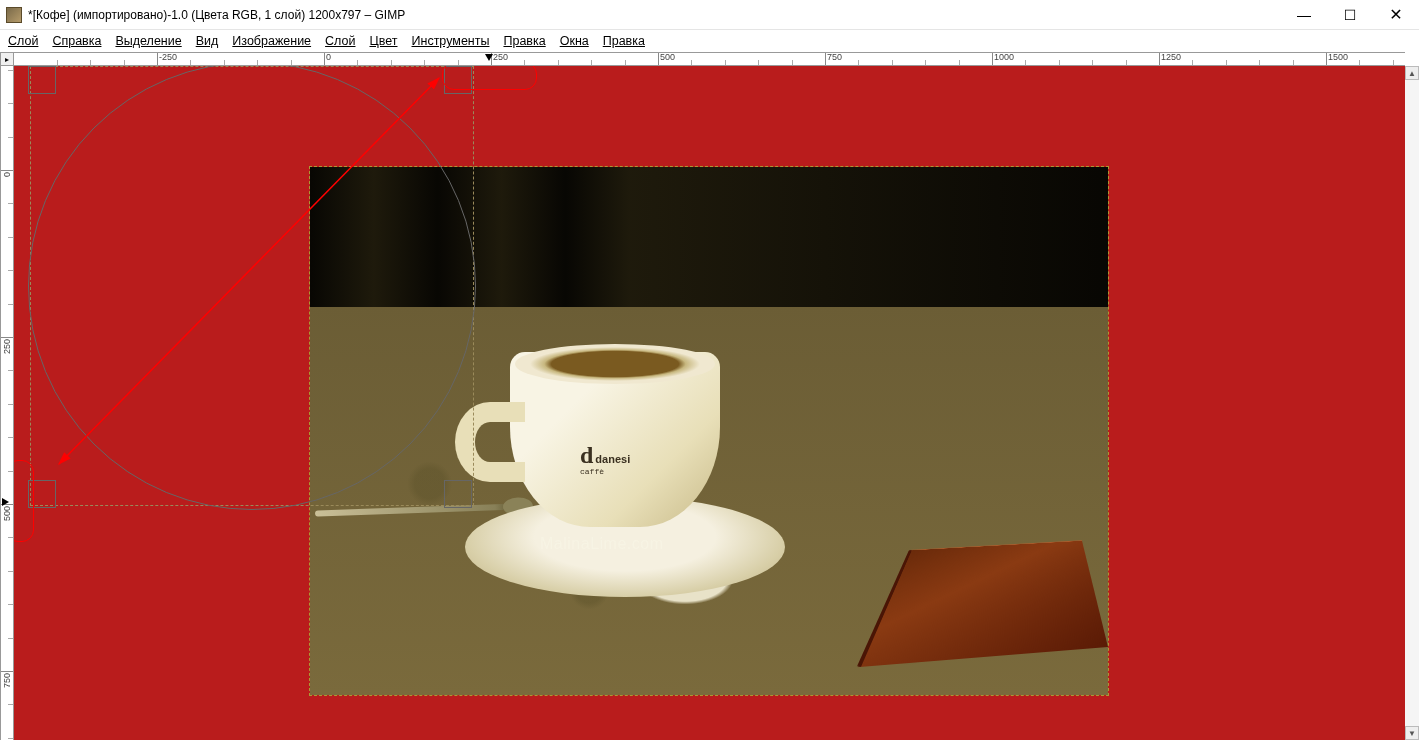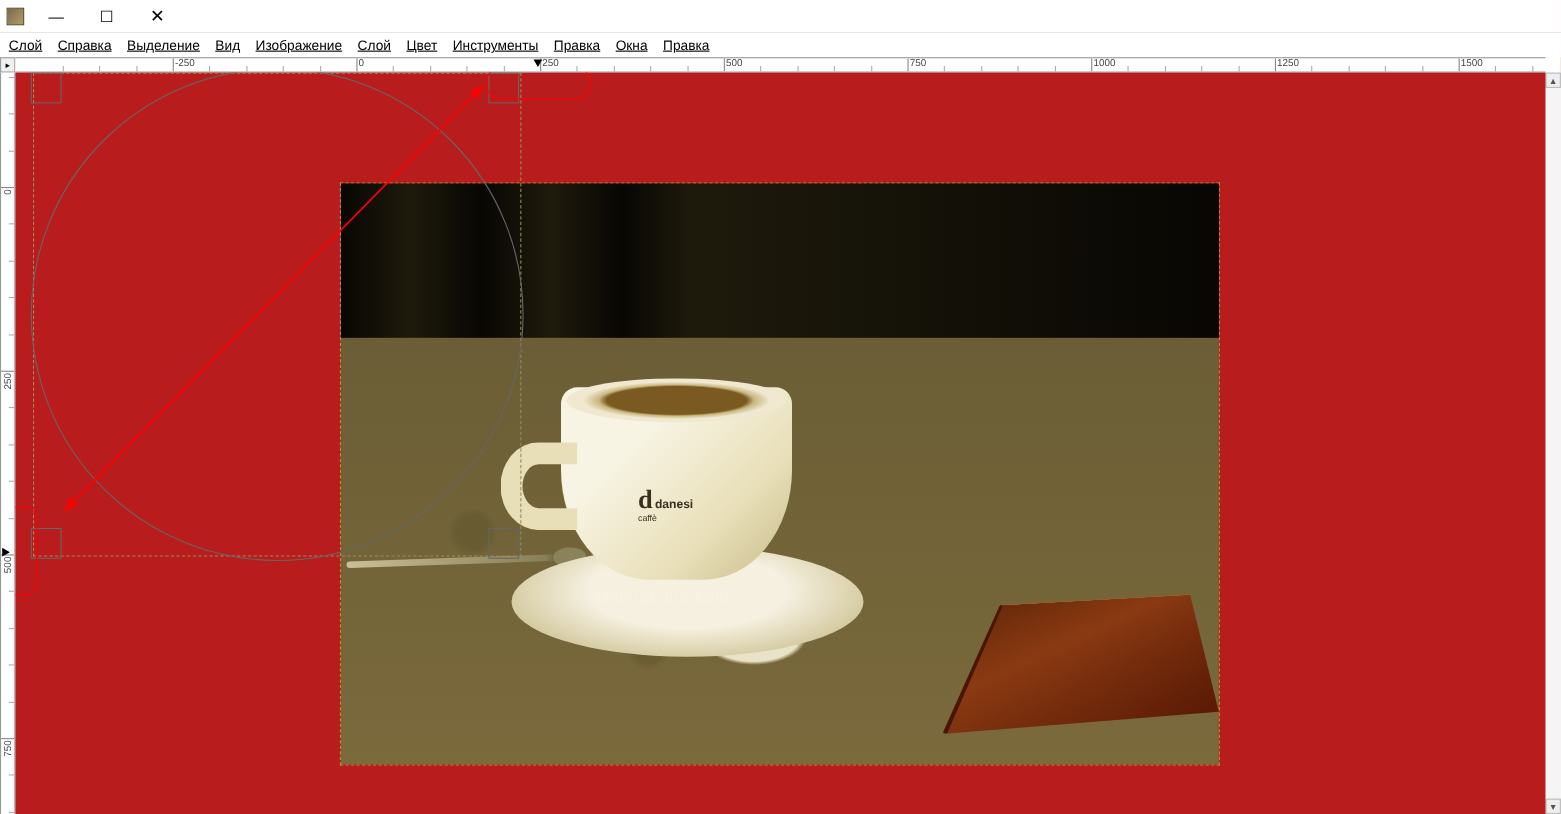--- a/index.html
+++ b/index.html
@@ -216,21 +216,21 @@
 }
 .handle {
   position:absolute;left:-55px;top:50px;width:70px;height:80px;
   border:20px solid #e8dfb8;border-right:none;border-radius:50% 0 0 50%;
 }
 .cup-logo {
   position:absolute;left:70px;top:90px;font-size:11px;color:#3a3020;
   font-weight:bold;
 }
 .cup-logo .d { font-size:24px;font-family:serif;display:inline-block;margin-right:2px; }
-.cup-logo .sub { font-size:8px;display:block;font-weight:normal;margin-top:-2px; }
+.cup-logo .sub { font-size:8px;display:block;font-weight:normal;margin-top:-2px;font-family:Liberation Mono, monospace; }
 .spoon {
   position:absolute;left:5px;top:340px;width:200px;height:6px;
   background:linear-gradient(to right,#cac098,#888058 90%,#5a522a);
   border-radius:3px;
   transform:rotate(-2deg);
 }
 .spoon::after {
   content:"";position:absolute;right:-18px;top:-6px;width:30px;height:18px;
   background:#8a8258;border-radius:50%;
 }
@@ -293,20 +293,21 @@
   position:absolute;left:1px;width:0;height:0;
   border-top:4px solid transparent;border-bottom:4px solid transparent;
   border-left:7px solid #000;
 }
 </style>
 </head>
 <body>
 
 <div class="titlebar">
   <div class="icon"></div>
+  <div class="title">*[Кофе] (импортировано)-1.0 (Цвета RGB, 1 слой) 1200x797 – GIMP</div>
   <div class="winbtns">
     <div class="winbtn">—</div>
     <div class="winbtn">☐</div>
     <div class="winbtn close">✕</div>
   </div>
 </div>
 
 <div class="menubar">
   <span><u>Слой</u></span>
   <span><u>Справка</u></span>

